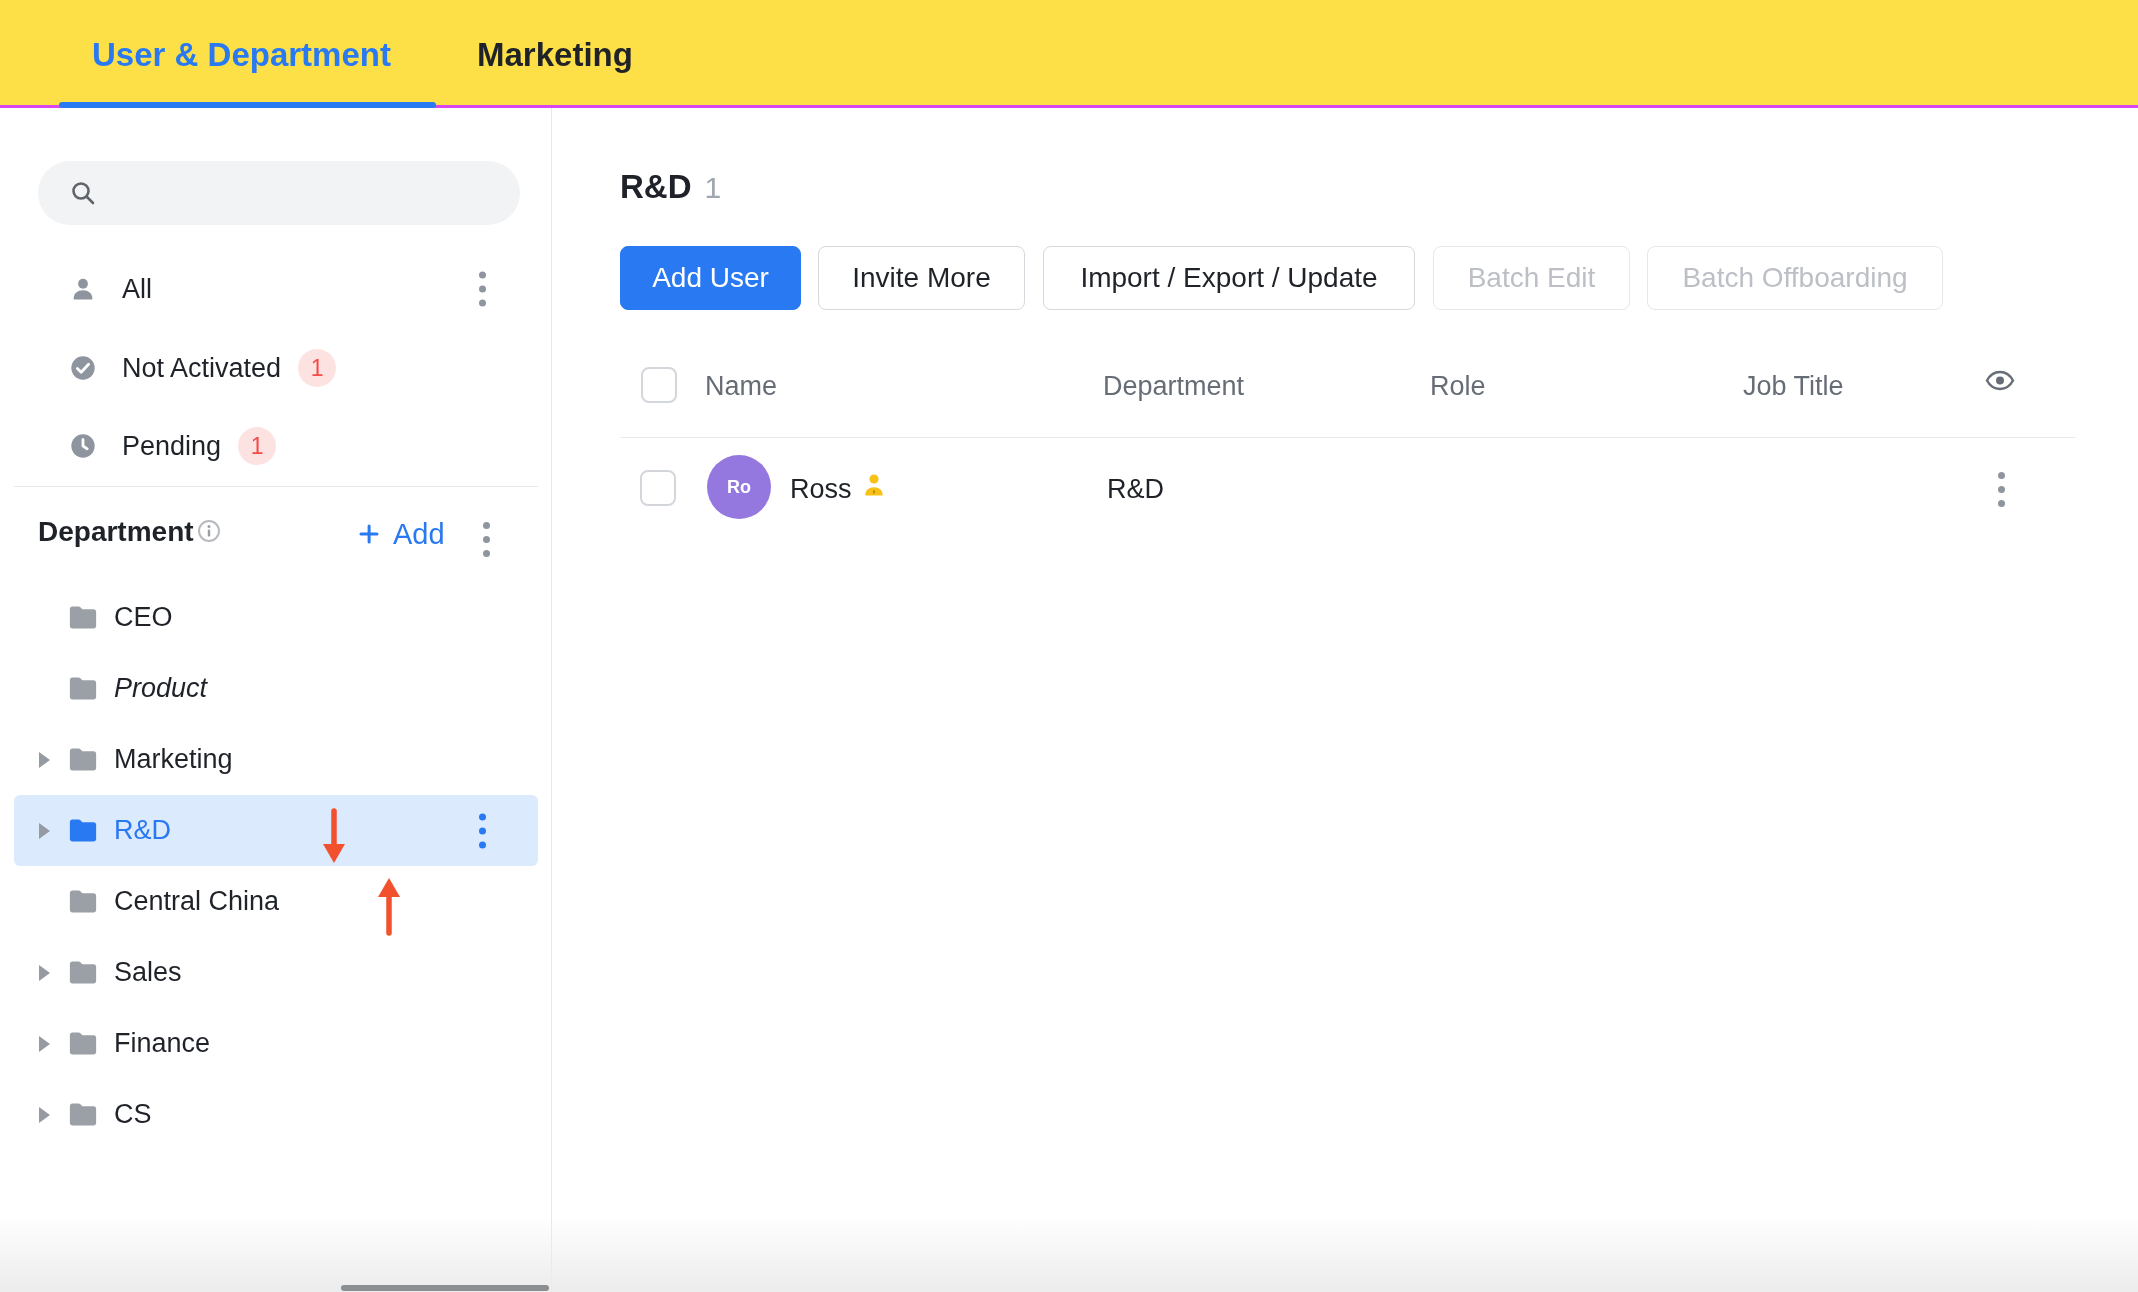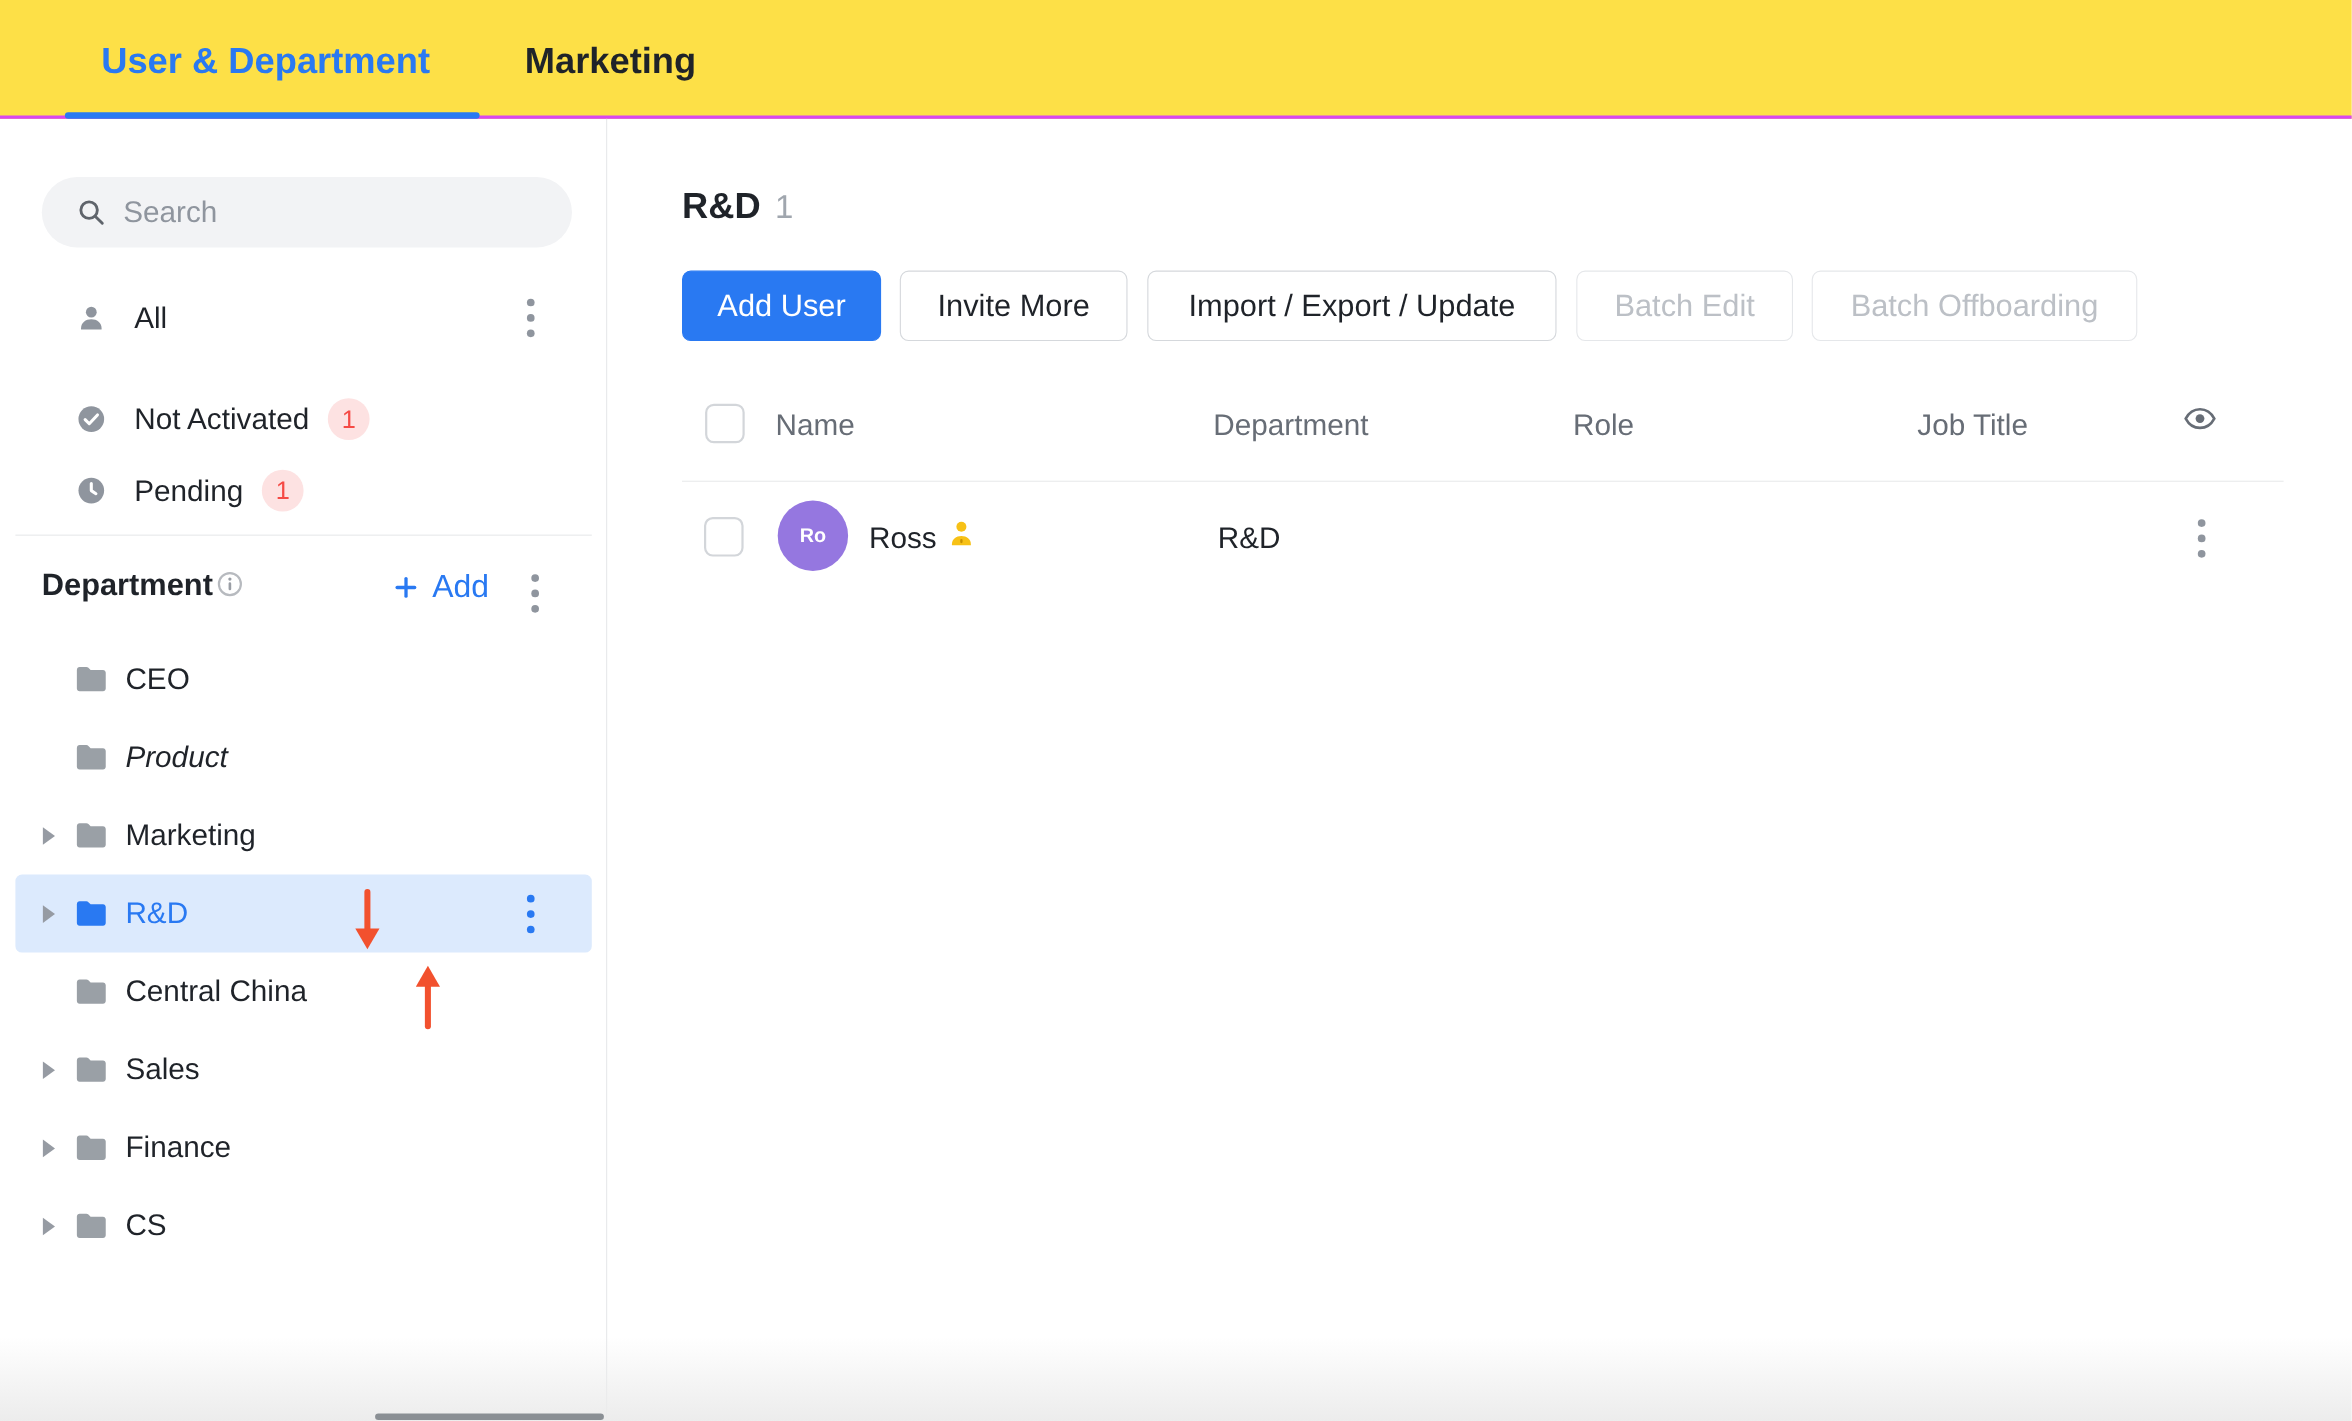--- a/index.html
+++ b/index.html
@@ -100,38 +100,37 @@
   <div class="tab active" style="left:92px;">User &amp; Department</div>
   <div class="tab inactive" style="left:477px;">Marketing</div>
   <div class="tab-underline"></div>
 </div>
 
 <div class="search-box">
   <svg width="26" height="26" viewBox="0 0 26 26">
     <circle cx="11" cy="11" r="7.5" fill="none" stroke="#5f646b" stroke-width="2.6"></circle>
     <line x1="16.5" y1="16.5" x2="23" y2="23" stroke="#5f646b" stroke-width="2.6" stroke-linecap="round"></line>
   </svg>
-  <input type="text" placeholder="Search" style="">
 </div>
 
 <div class="side-row" style="top:253px;">
   <span class="ic">
     <svg width="28" height="28" viewBox="0 0 24 24">
         <circle cx="12" cy="7.5" r="4.2" fill="#8f959e"></circle>
         <path d="M4 20c0-4.4 3.6-7 8-7s8 2.6 8 7v1H4v-1z" fill="#8f959e"></path>
       </svg>
   </span>
   <span class="lbl">All</span>
   <span class="kebab row-kebab-right">
       <span class="dot"></span>
       <span class="dot"></span>
       <span class="dot"></span>
     </span>
 </div>
-<div class="side-row" style="top:345px;">
+<div class="side-row" style="top:332px;">
   <span class="ic">
     <svg width="28" height="28" viewBox="0 0 24 24">
         <circle cx="12" cy="12" r="10" fill="#8f959e"></circle>
         <path d="M7.2 12.4l3.2 3.2 6.4-6.8" fill="none" stroke="#fff" stroke-width="2.4" stroke-linecap="round" stroke-linejoin="round"></path>
       </svg>
   </span>
   <span class="lbl">Not Activated</span>
   <span class="badge">1</span>
 </div>
 <div class="side-row" style="top:410px;">

